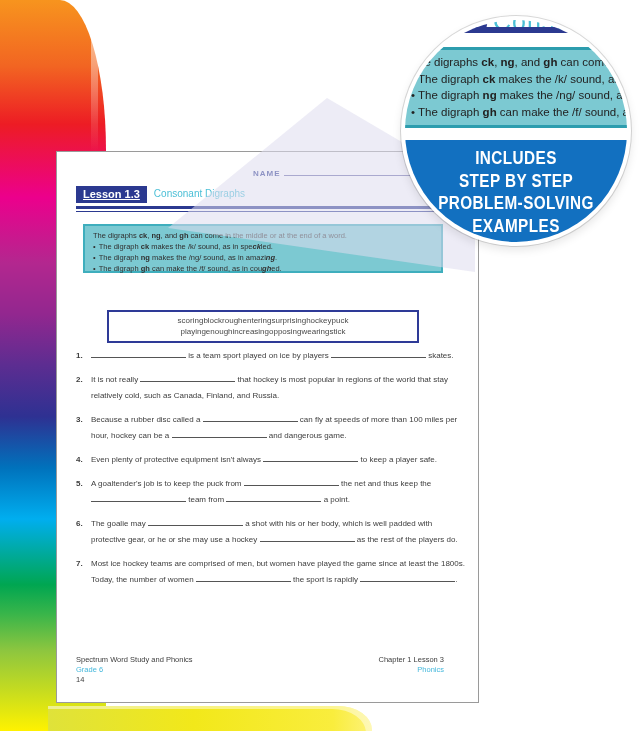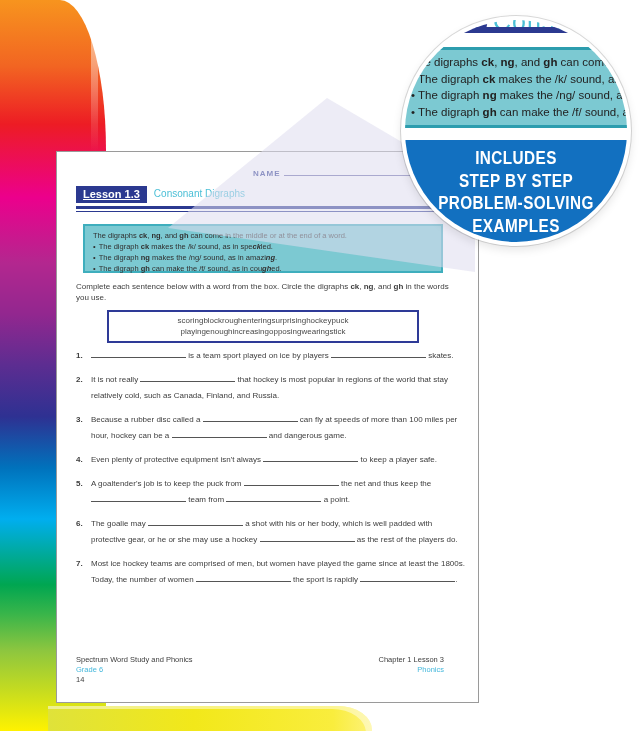--- a/index.html
+++ b/index.html
@@ -114,21 +114,20 @@
     <div class="double-rule"></div>
   </div>
 
   <div class="rule-box" id="rule-box">
       <div class="rule-line"><span class="run-n">The digraphs </span><span class="run-b">ck</span><span class="run-n">, </span><span class="run-b">ng</span><span class="run-n">, and </span><span class="run-b">gh</span><span class="run-n"> can come in the middle or at the end of a word.</span></div>
       <div class="rule-line"><span class="bullet">•</span><span class="run-n">The digraph </span><span class="run-b">ck</span><span class="run-n"> makes the /k/ sound, as in </span><span class="run-i">spe</span><span class="run-bi">ck</span><span class="run-i">led</span><span class="run-n">.</span></div>
       <div class="rule-line"><span class="bullet">•</span><span class="run-n">The digraph </span><span class="run-b">ng</span><span class="run-n"> makes the /ng/ sound, as in </span><span class="run-i">amazi</span><span class="run-bi">ng</span><span class="run-n">.</span></div>
       <div class="rule-line"><span class="bullet">•</span><span class="run-n">The digraph </span><span class="run-b">gh</span><span class="run-n"> can make the /f/ sound, as in </span><span class="run-i">cou</span><span class="run-bi">gh</span><span class="run-i">ed</span><span class="run-n">.</span></div>
     </div>
 
-  <div class="instructions" id="instructions"><span class="run-n">Complete each sentence below with a word from the box. Circle the digraphs </span><span class="run-b">ck</span><span class="run-n">, </span><span class="run-b">ng</span><span class="run-n">, and </span><span class="run-b">gh</span><span class="run-n"> in the words you use.</span></div>
 
   <div class="word-box" id="word-box">
       <div><span class="word">scoring</span><span class="word">block</span><span class="word">rough</span><span class="word">entering</span><span class="word">surprising</span><span class="word">hockey</span><span class="word">puck</span></div>
       <div><span class="word">playing</span><span class="word">enough</span><span class="word">increasing</span><span class="word">opposing</span><span class="word">wearing</span><span class="word">stick</span></div>
     </div>
 
   <div class="sentences" id="sentences">
       <div class="sent"><span class="num">1.</span><span class="blank" style="width: 95px;"></span><span class="run-n"> is a team sport played on ice by players </span><span class="blank" style="width: 95px;"></span><span class="run-n"> skates.</span></div>
       <div class="sent"><span class="num">2.</span><span class="run-n">It is not really </span><span class="blank" style="width: 95px;"></span><span class="run-n"> that hockey is most popular in regions of the world that stay relatively cold, such as Canada, Finland, and Russia.</span></div>
       <div class="sent"><span class="num">3.</span><span class="run-n">Because a rubber disc called a </span><span class="blank" style="width: 95px;"></span><span class="run-n"> can fly at speeds of more than 100 miles per hour, hockey can be a </span><span class="blank" style="width: 95px;"></span><span class="run-n"> and dangerous game.</span></div>

